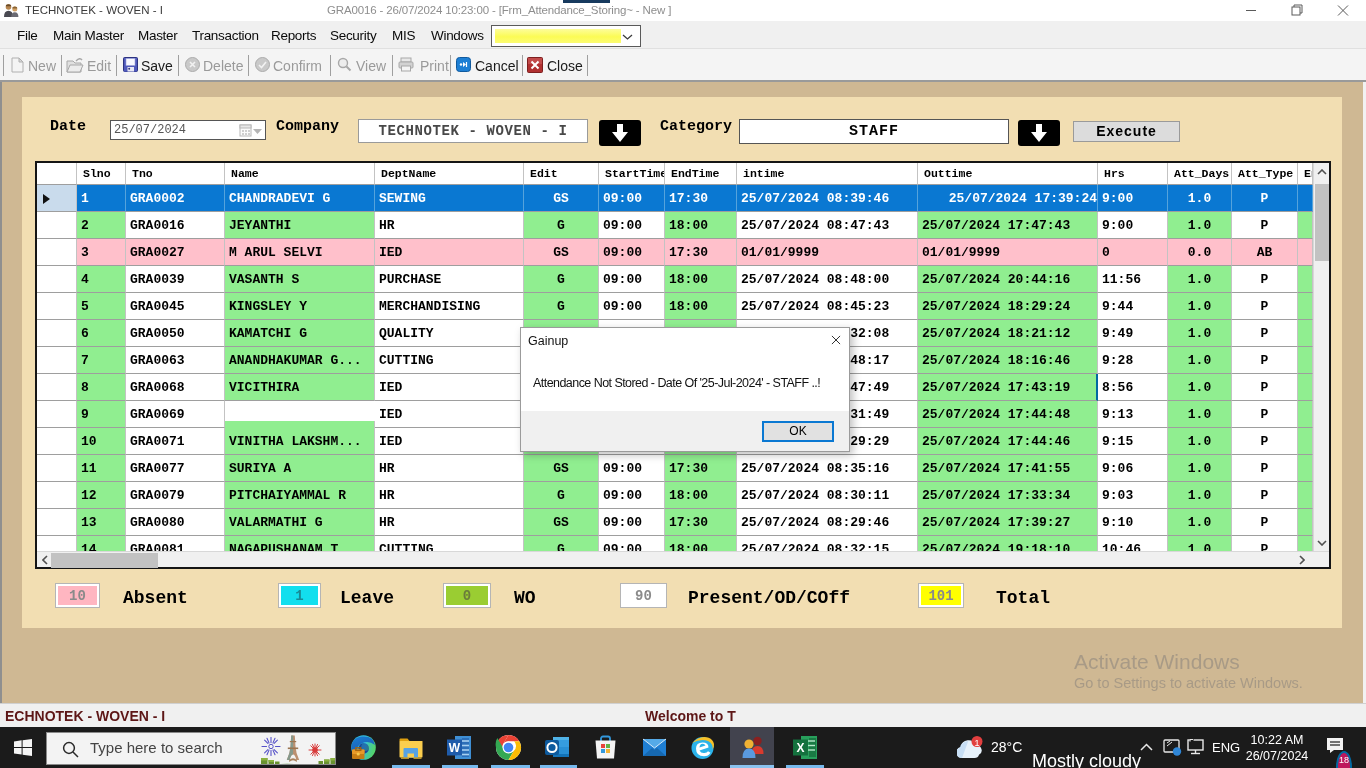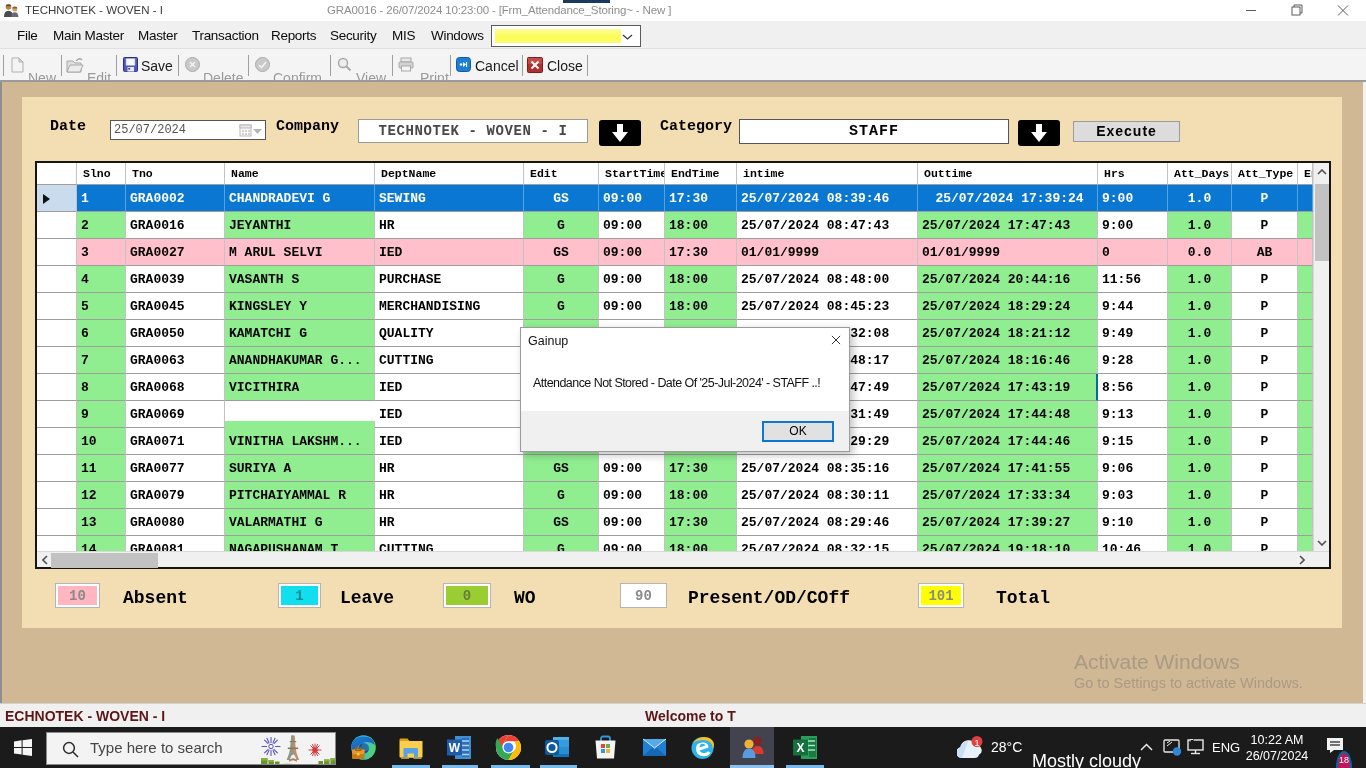--- a/index.html
+++ b/index.html
@@ -16,21 +16,21 @@
 
 
 #menubar { position:absolute; top:21px; left:0; width:1366px; height:27px; background:#f0f0f0; }
 .menuitem { position:absolute; top:7px; font-size:13.5px; letter-spacing:-0.3px; color:#0a0a0a; }
 #menucombo { position:absolute; left:491px; top:4px; width:150px; height:22px; background:#ffffff; border:1px solid #5a5a5a; }
 
 
 #toolbar { position:absolute; top:48px; left:0; width:1366px; height:34px; background:#f4f4f4; border-top:1px solid #e0e0e0; border-bottom:2px solid #9a9a9a; }
 .tbsep { position:absolute; top:6px; width:1px; height:21px; background:#9f9f9f; }
 .tbtxt { position:absolute; top:9px; font-size:14px; }
-.tbgray { color:#9a9a9a;margin-top:12px; }
+.tbgray { color:#9a9a9a; }
 .tbblack { color:#1a1a1a; }
 
 
 #mdi { position:absolute; top:82px; left:2px; width:1362px; height:621px; background:#cfb893; }
 #form { position:absolute; left:20px; top:15px; width:1320px; height:531px; background:#f2deb2; }
 
 .flabel { position:absolute; font-family:"Liberation Mono", monospace; font-weight:bold; font-size:15px; color:#000; }
 .finput { position:absolute; background:#fff; border:1px solid #5a5a5a; font-family:"Liberation Mono", monospace; }
 .blackbtn { position:absolute; width:42px; height:26px; background:#000; border-radius:3px; }
 
@@ -242,21 +242,21 @@
             </svg>
           </div>
         <div style="position:absolute;left:40px;top:22px;width:49px;height:27px;background:#0a78d2;border-right:1px solid #55a3dc;border-bottom:1px solid #9e9e9e;overflow:hidden;white-space:nowrap;text-align:left;padding:0 0 0 4px;line-height:28px;color:#fff;">1</div>
         <div style="position:absolute;left:89px;top:22px;width:99px;height:27px;background:#0a78d2;border-right:1px solid #55a3dc;border-bottom:1px solid #9e9e9e;overflow:hidden;white-space:nowrap;text-align:left;padding:0 0 0 4px;line-height:28px;color:#fff;">GRA0002</div>
         <div style="position:absolute;left:188px;top:22px;width:150px;height:27px;background:#0a78d2;border-right:1px solid #55a3dc;border-bottom:1px solid #9e9e9e;overflow:hidden;white-space:nowrap;text-align:left;padding:0 0 0 4px;line-height:28px;color:#fff;">CHANDRADEVI G</div>
         <div style="position:absolute;left:338px;top:22px;width:149px;height:27px;background:#0a78d2;border-right:1px solid #55a3dc;border-bottom:1px solid #9e9e9e;overflow:hidden;white-space:nowrap;text-align:left;padding:0 0 0 4px;line-height:28px;color:#fff;">SEWING</div>
         <div style="position:absolute;left:487px;top:22px;width:75px;height:27px;background:#0a78d2;border-right:1px solid #55a3dc;border-bottom:1px solid #9e9e9e;overflow:hidden;white-space:nowrap;text-align:center;padding:0;line-height:28px;color:#fff;">GS</div>
         <div style="position:absolute;left:562px;top:22px;width:66px;height:27px;background:#0a78d2;border-right:1px solid #55a3dc;border-bottom:1px solid #9e9e9e;overflow:hidden;white-space:nowrap;text-align:left;padding:0 0 0 4px;line-height:28px;color:#fff;">09:00</div>
         <div style="position:absolute;left:628px;top:22px;width:72px;height:27px;background:#0a78d2;border-right:1px solid #55a3dc;border-bottom:1px solid #9e9e9e;overflow:hidden;white-space:nowrap;text-align:left;padding:0 0 0 4px;line-height:28px;color:#fff;">17:30</div>
         <div style="position:absolute;left:700px;top:22px;width:181px;height:27px;background:#0a78d2;border-right:1px solid #55a3dc;border-bottom:1px solid #9e9e9e;overflow:hidden;white-space:nowrap;text-align:left;padding:0 0 0 4px;line-height:28px;color:#fff;">25/07/2024 08:39:46</div>
-        <div style="position:absolute;left:881px;top:22px;width:180px;height:27px;background:#0a78d2;border-right:1px solid #55a3dc;border-bottom:1px solid #9e9e9e;overflow:hidden;white-space:nowrap;text-align:center;padding:0 0 0 4px;line-height:28px;color:#fff;">25/07/2024 17:39:24</div>
+        <div style="position:absolute;left:881px;top:22px;width:180px;height:27px;background:#0a78d2;border-right:1px solid #55a3dc;border-bottom:1px solid #9e9e9e;overflow:hidden;white-space:nowrap;text-align:right;padding:0 0 0 4px;line-height:28px;color:#fff;">25/07/2024 17:39:24</div>
         <div style="position:absolute;left:1061px;top:22px;width:70px;height:27px;background:#0a78d2;border-right:1px solid #55a3dc;border-bottom:1px solid #9e9e9e;overflow:hidden;white-space:nowrap;text-align:left;padding:0 0 0 4px;line-height:28px;color:#fff;">9:00</div>
         <div style="position:absolute;left:1131px;top:22px;width:64px;height:27px;background:#0a78d2;border-right:1px solid #55a3dc;border-bottom:1px solid #9e9e9e;overflow:hidden;white-space:nowrap;text-align:center;padding:0;line-height:28px;color:#fff;">1.0</div>
         <div style="position:absolute;left:1195px;top:22px;width:66px;height:27px;background:#0a78d2;border-right:1px solid #55a3dc;border-bottom:1px solid #9e9e9e;overflow:hidden;white-space:nowrap;text-align:center;padding:0;line-height:28px;color:#fff;">P</div>
         <div style="position:absolute;left:1261px;top:22px;width:15px;height:27px;background:#0a78d2;border-right:1px solid #55a3dc;border-bottom:1px solid #9e9e9e;overflow:hidden;white-space:nowrap;text-align:left;padding:0 0 0 4px;line-height:28px;color:#fff;"></div>
         <div style="position:absolute;left:0px;top:49px;width:40px;height:27px;background:#ffffff;border-right:1px solid #c3c3c3;border-bottom:1px solid #9e9e9e;overflow:hidden;white-space:nowrap;text-align:left;padding:0 0 0 4px;line-height:28px;color:#000;"></div>
         <div style="position:absolute;left:40px;top:49px;width:49px;height:27px;background:#90ee90;border-right:1px solid #c3c3c3;border-bottom:1px solid #9e9e9e;overflow:hidden;white-space:nowrap;text-align:left;padding:0 0 0 4px;line-height:28px;color:#000;">2</div>
         <div style="position:absolute;left:89px;top:49px;width:99px;height:27px;background:#ffffff;border-right:1px solid #c3c3c3;border-bottom:1px solid #9e9e9e;overflow:hidden;white-space:nowrap;text-align:left;padding:0 0 0 4px;line-height:28px;color:#000;">GRA0016</div>
         <div style="position:absolute;left:188px;top:49px;width:150px;height:27px;background:#90ee90;border-right:1px solid #c3c3c3;border-bottom:1px solid #9e9e9e;overflow:hidden;white-space:nowrap;text-align:left;padding:0 0 0 4px;line-height:28px;color:#000;">JEYANTHI</div>
         <div style="position:absolute;left:338px;top:49px;width:149px;height:27px;background:#ffffff;border-right:1px solid #c3c3c3;border-bottom:1px solid #9e9e9e;overflow:hidden;white-space:nowrap;text-align:left;padding:0 0 0 4px;line-height:28px;color:#000;">HR</div>
         <div style="position:absolute;left:487px;top:49px;width:75px;height:27px;background:#90ee90;border-right:1px solid #c3c3c3;border-bottom:1px solid #9e9e9e;overflow:hidden;white-space:nowrap;text-align:center;padding:0;line-height:28px;color:#000;">G</div>

